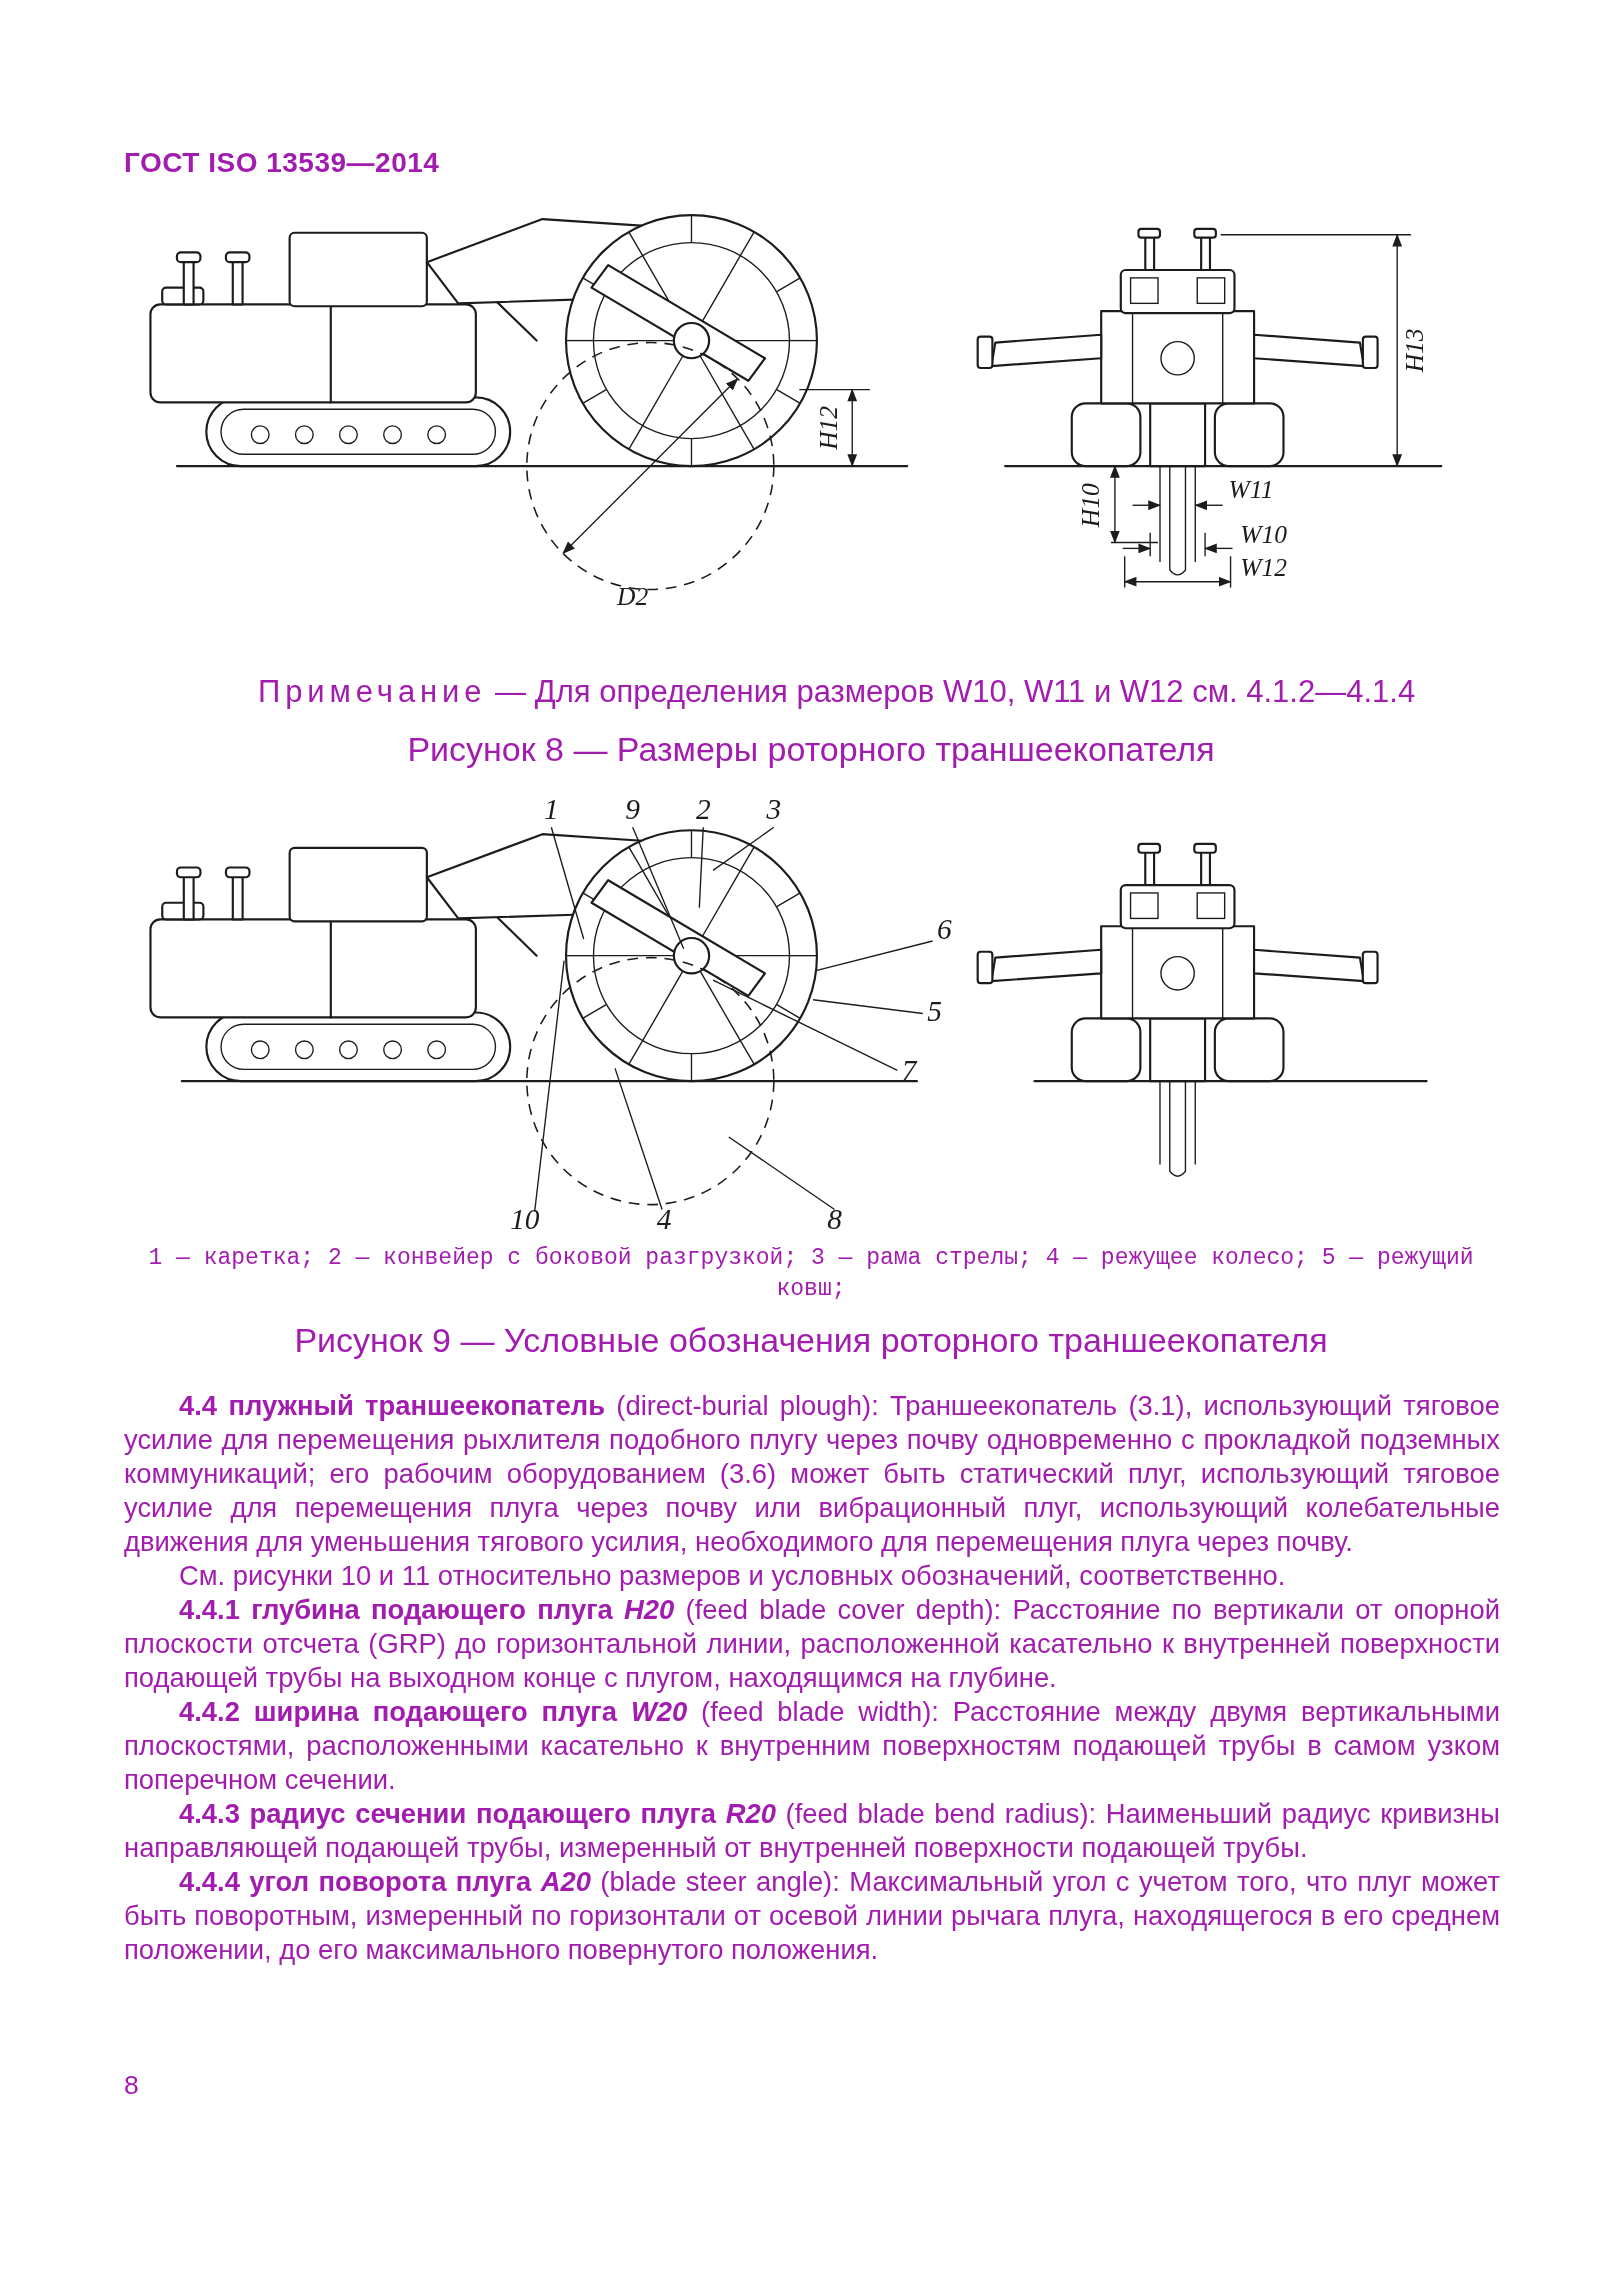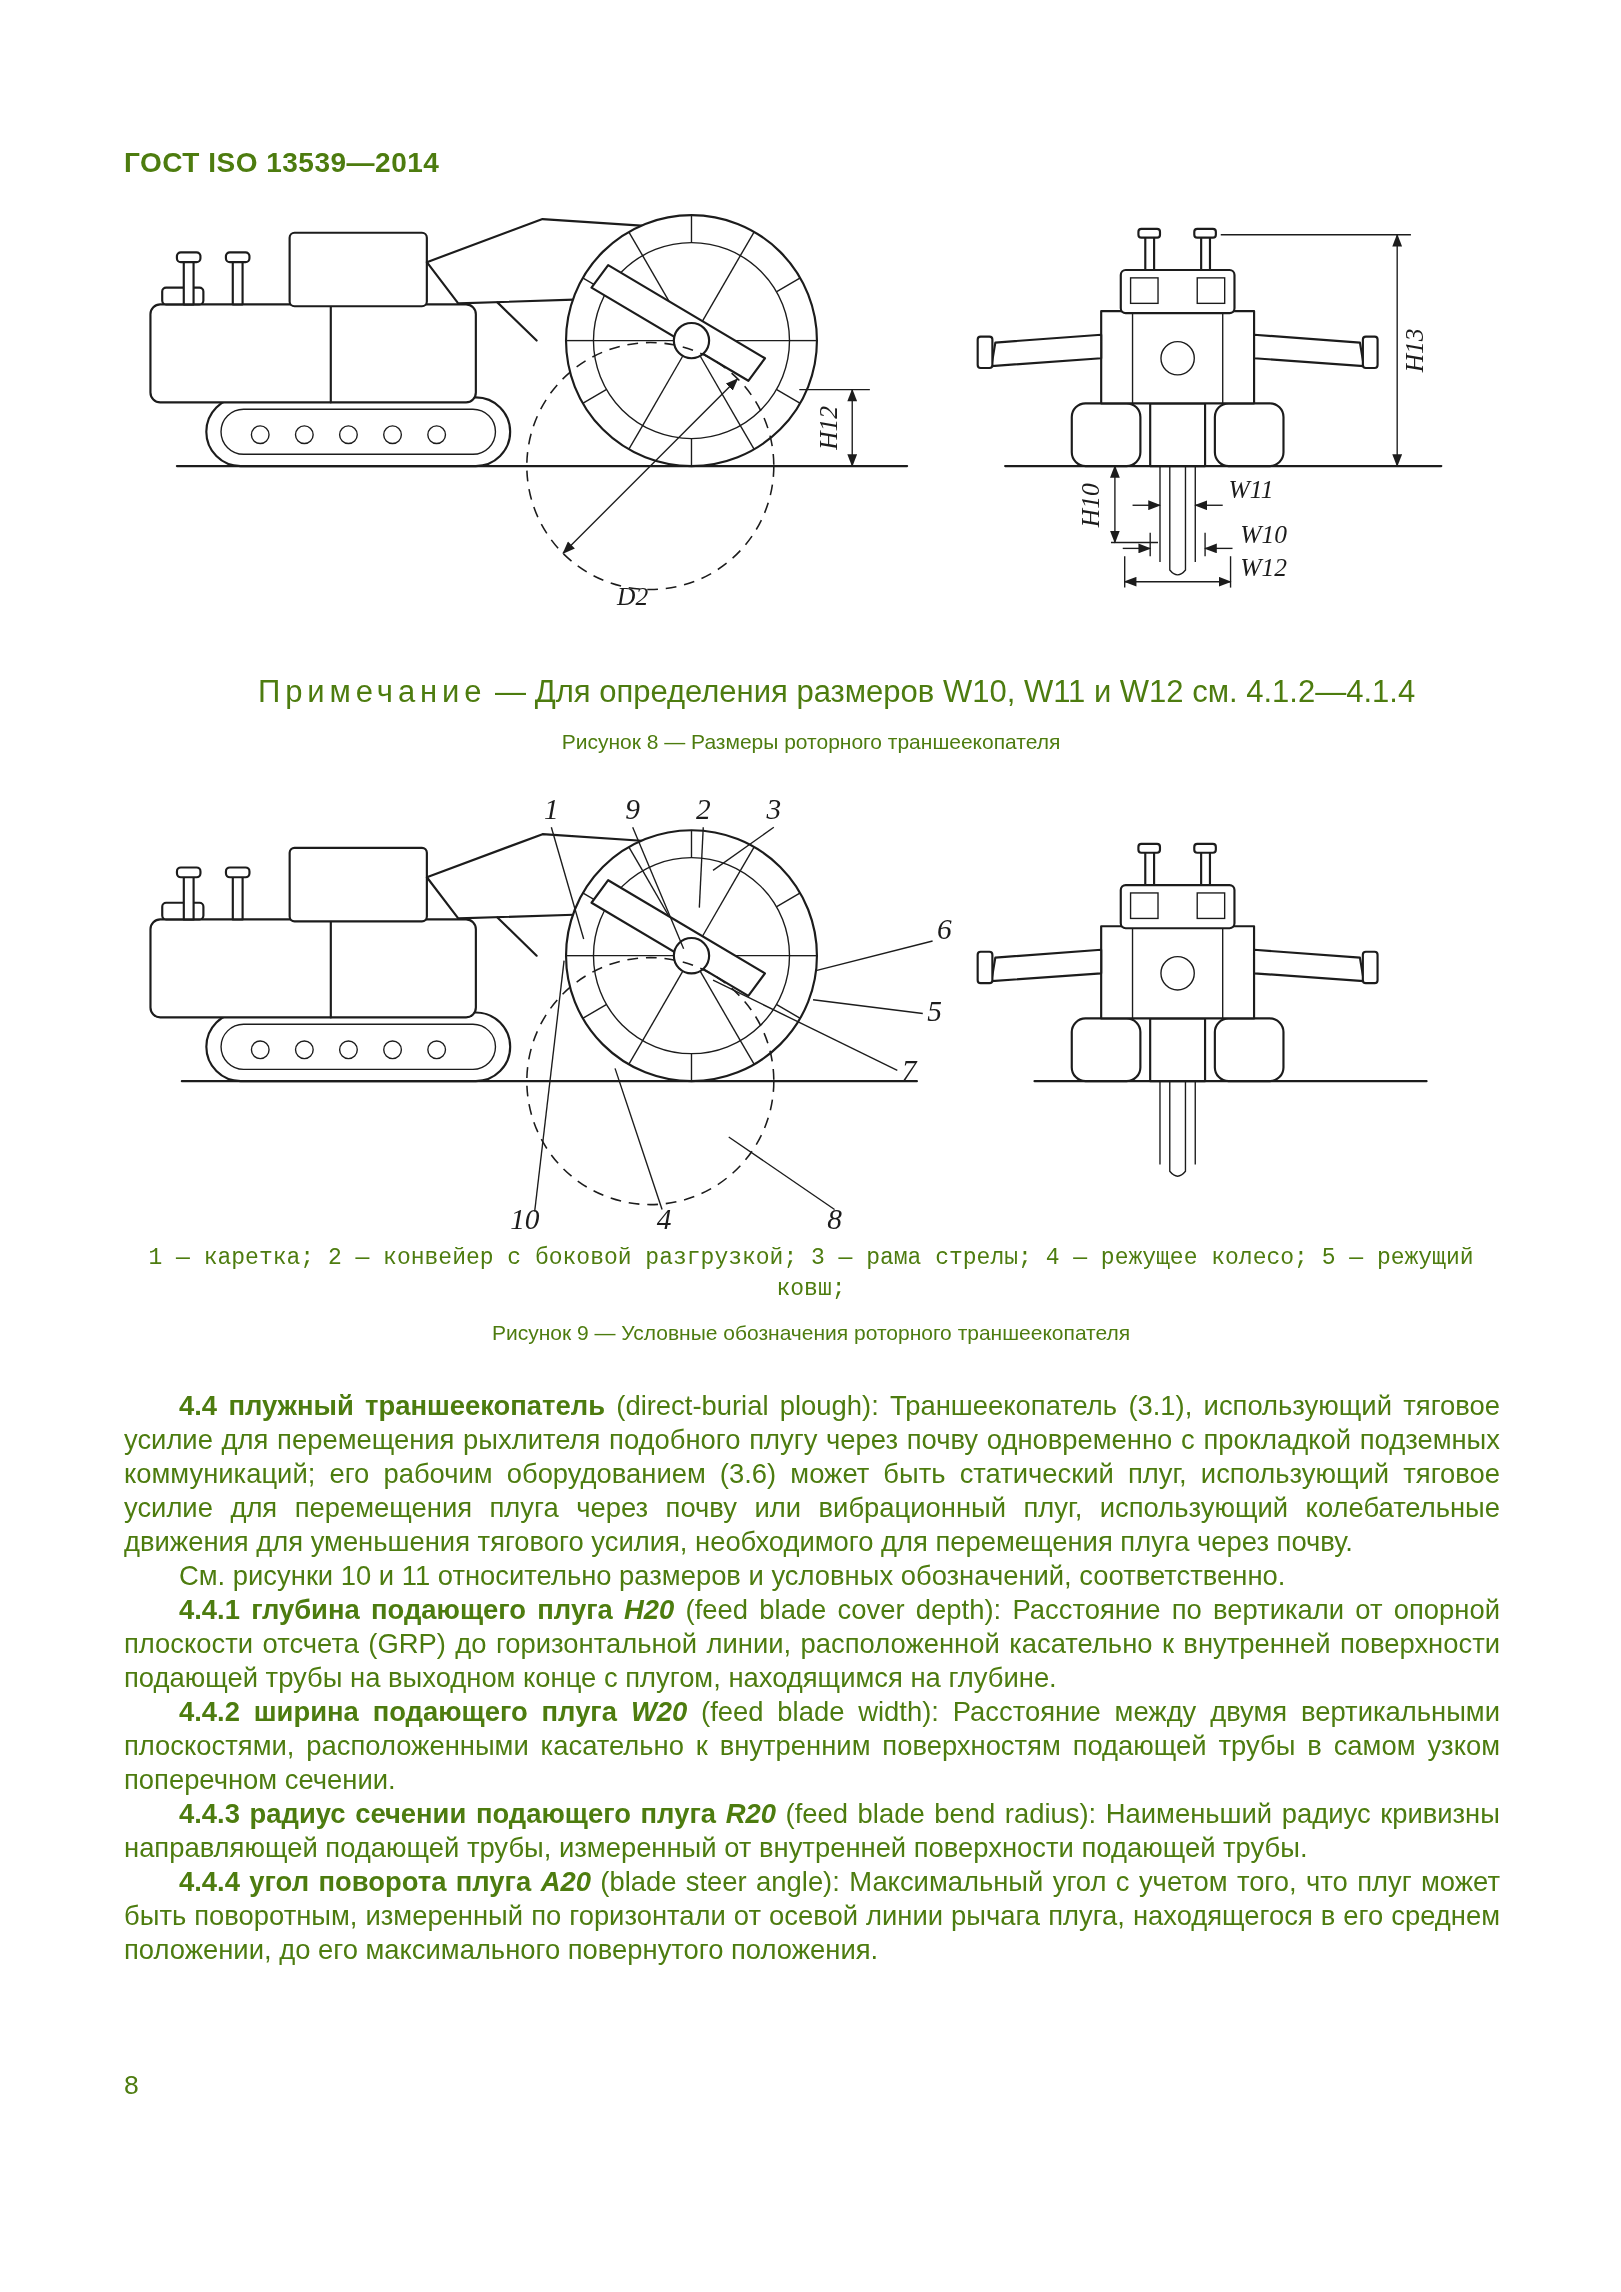--- a/index.html
+++ b/index.html
@@ -1,36 +1,36 @@
 <!DOCTYPE html>
 <html><head>
 <meta charset="utf-8">
 <style>
   * { box-sizing: border-box; }
   html, body { margin:0; padding:0; background:#d9d9d9; }
   .page {
     position:relative; width:1621px; height:2293px; margin:0 auto;
-    background:#ffffff; color:#4d7c0f;
+    background:#ffffff; color:#a21caf;
     font-family:"Liberation Sans","DejaVu Sans",sans-serif;
     overflow:hidden;
   }
   .header { position:absolute; left:124px; top:147px; font-size:28px; font-weight:700; letter-spacing:0.5px; }
   .fig { position:absolute; }
   svg { display:block; }
   svg text { font-family:"Liberation Serif","DejaVu Serif",serif; font-style:italic; font-size:26px; fill:#1c1c1c; }
   svg text.co { font-size:30px; }
   .ln   { stroke:#1c1c1c; stroke-width:2.2; fill:none; stroke-linejoin:round; stroke-linecap:round; }
   .lnf  { stroke:#1c1c1c; stroke-width:2.2; fill:#ffffff; stroke-linejoin:round; }
   .thin { stroke:#1c1c1c; stroke-width:1.4; fill:none; }
   .dash { stroke:#1c1c1c; stroke-width:1.6; fill:none; stroke-dasharray:11 8; }
   .dim  { stroke:#1c1c1c; stroke-width:1.4; fill:none; }
   marker path { fill:#1c1c1c; stroke:none; }
   .note { position:absolute; left:258px; top:674px; font-size:31px; white-space:nowrap; }
   .note .nlabel { letter-spacing:4.9px; }
-  .figcap { position:absolute; left:124px; width:1374px; text-align:center; font-size:21px; }
+  .figcap { position:absolute; left:124px; width:1374px; text-align:center; font-size:34px; }
   .cap8 { top:730px; }
   .cap9 { top:1321px; }
   .legend { position:absolute; left:124px; width:1374px; top:1243px; text-align:center; font-size:23px; line-height:31px;font-family:Liberation Mono, monospace; }
   .body-text { position:absolute; left:124px; top:1367px; width:1376px; font-size:27.4px; line-height:34px; text-align:justify;margin-top:22px; }
   .bp { margin:0; text-indent:55px; }
   .pageno { position:absolute; left:124px; top:2070px; font-size:26.5px; }
 </style>
 </head>
 <body>
 

